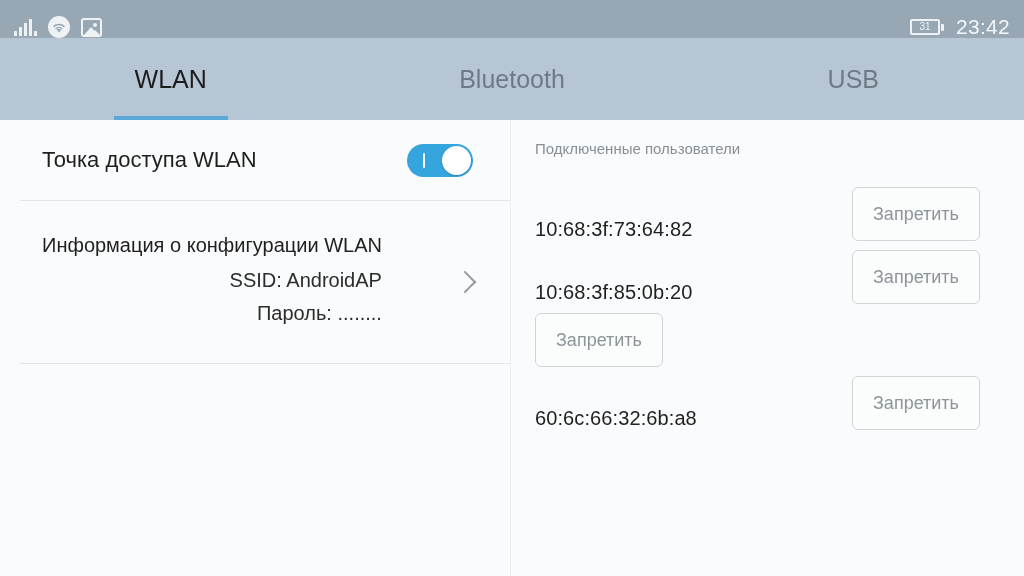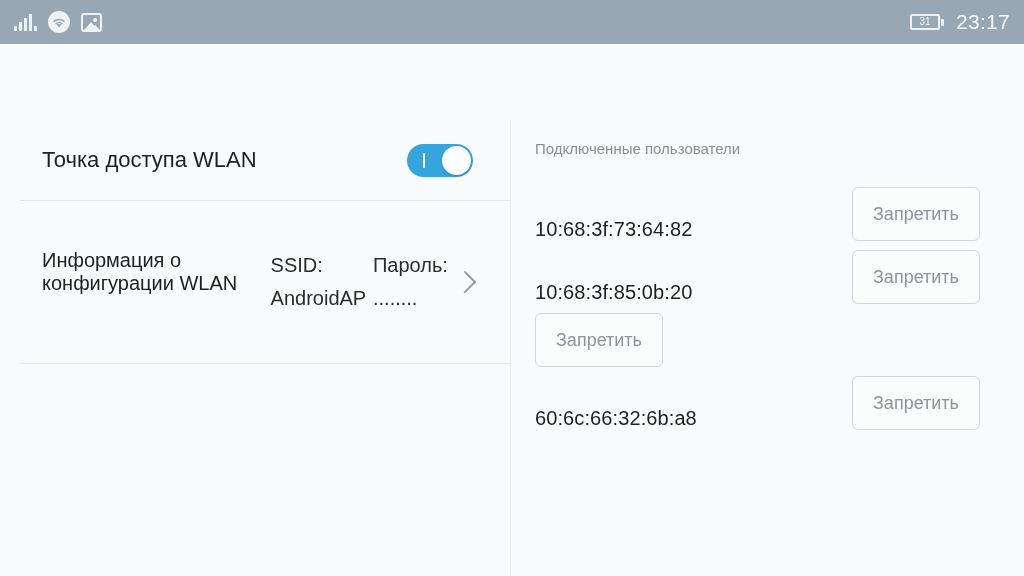--- a/index.html
+++ b/index.html
@@ -18,21 +18,21 @@
     position: relative;
     width: 1024px;
     height: 576px;
     background: #fafbfc;
   }
 
   
   .statusbar {
     position: absolute;
     left: 0; top: 0;
-    width: 1024px; height: 44px;
+    width: 1024px; height: 54px;
     background: #97a7b4;
     display: flex;
     align-items: center;
     justify-content: space-between;
     padding: 0 14px;
     box-sizing: border-box;
   }
   .status-left {
     display: flex;
     align-items: center;
@@ -248,21 +248,22 @@
     height: 162px;
     display: flex;
     align-items: center;
     justify-content: space-between;
     padding: 0 30px 0 42px;
     box-sizing: border-box;
     cursor: pointer;
   }
   .config-text {
     display: flex;
-    flex-direction: row;
+    flex-direction: column;
+    align-items: flex-end;
   }
   .config-title {
     font-size: 20px;
     color: #1f1f1f;
     margin-bottom: 7px;
   }
   .config-line {
     font-size: 20px;
     color: #2c2c2c;
     line-height: 1.65;
@@ -344,24 +345,38 @@
         <span class="hill2"></span>
       </span>
     </div>
     <div class="status-right">
       <span class="battery">
         <span class="battery-body">
           <span class="battery-level">31</span>
         </span>
         <span class="battery-cap"></span>
       </span>
-      <span class="clock">23:17</span>
+      <span class="clock">23:42</span>
     </div>
   </div>
 
+  <div class="tabbar">
+    <div class="tab active">
+      <span>WLAN</span>
+      <span class="tab-underline"></span>
+    </div>
+    <div class="tab">
+      <span>Bluetooth</span>
+
+    </div>
+    <div class="tab">
+      <span>USB</span>
+
+    </div>
+  </div>
 
   <div class="content">
 
     <div class="panel-left">
 
       <div class="hotspot-row">
         <span class="hotspot-label">Точка доступа WLAN</span>
         <span class="toggle">
           <span class="bar"></span>
           <span class="knob"></span>

